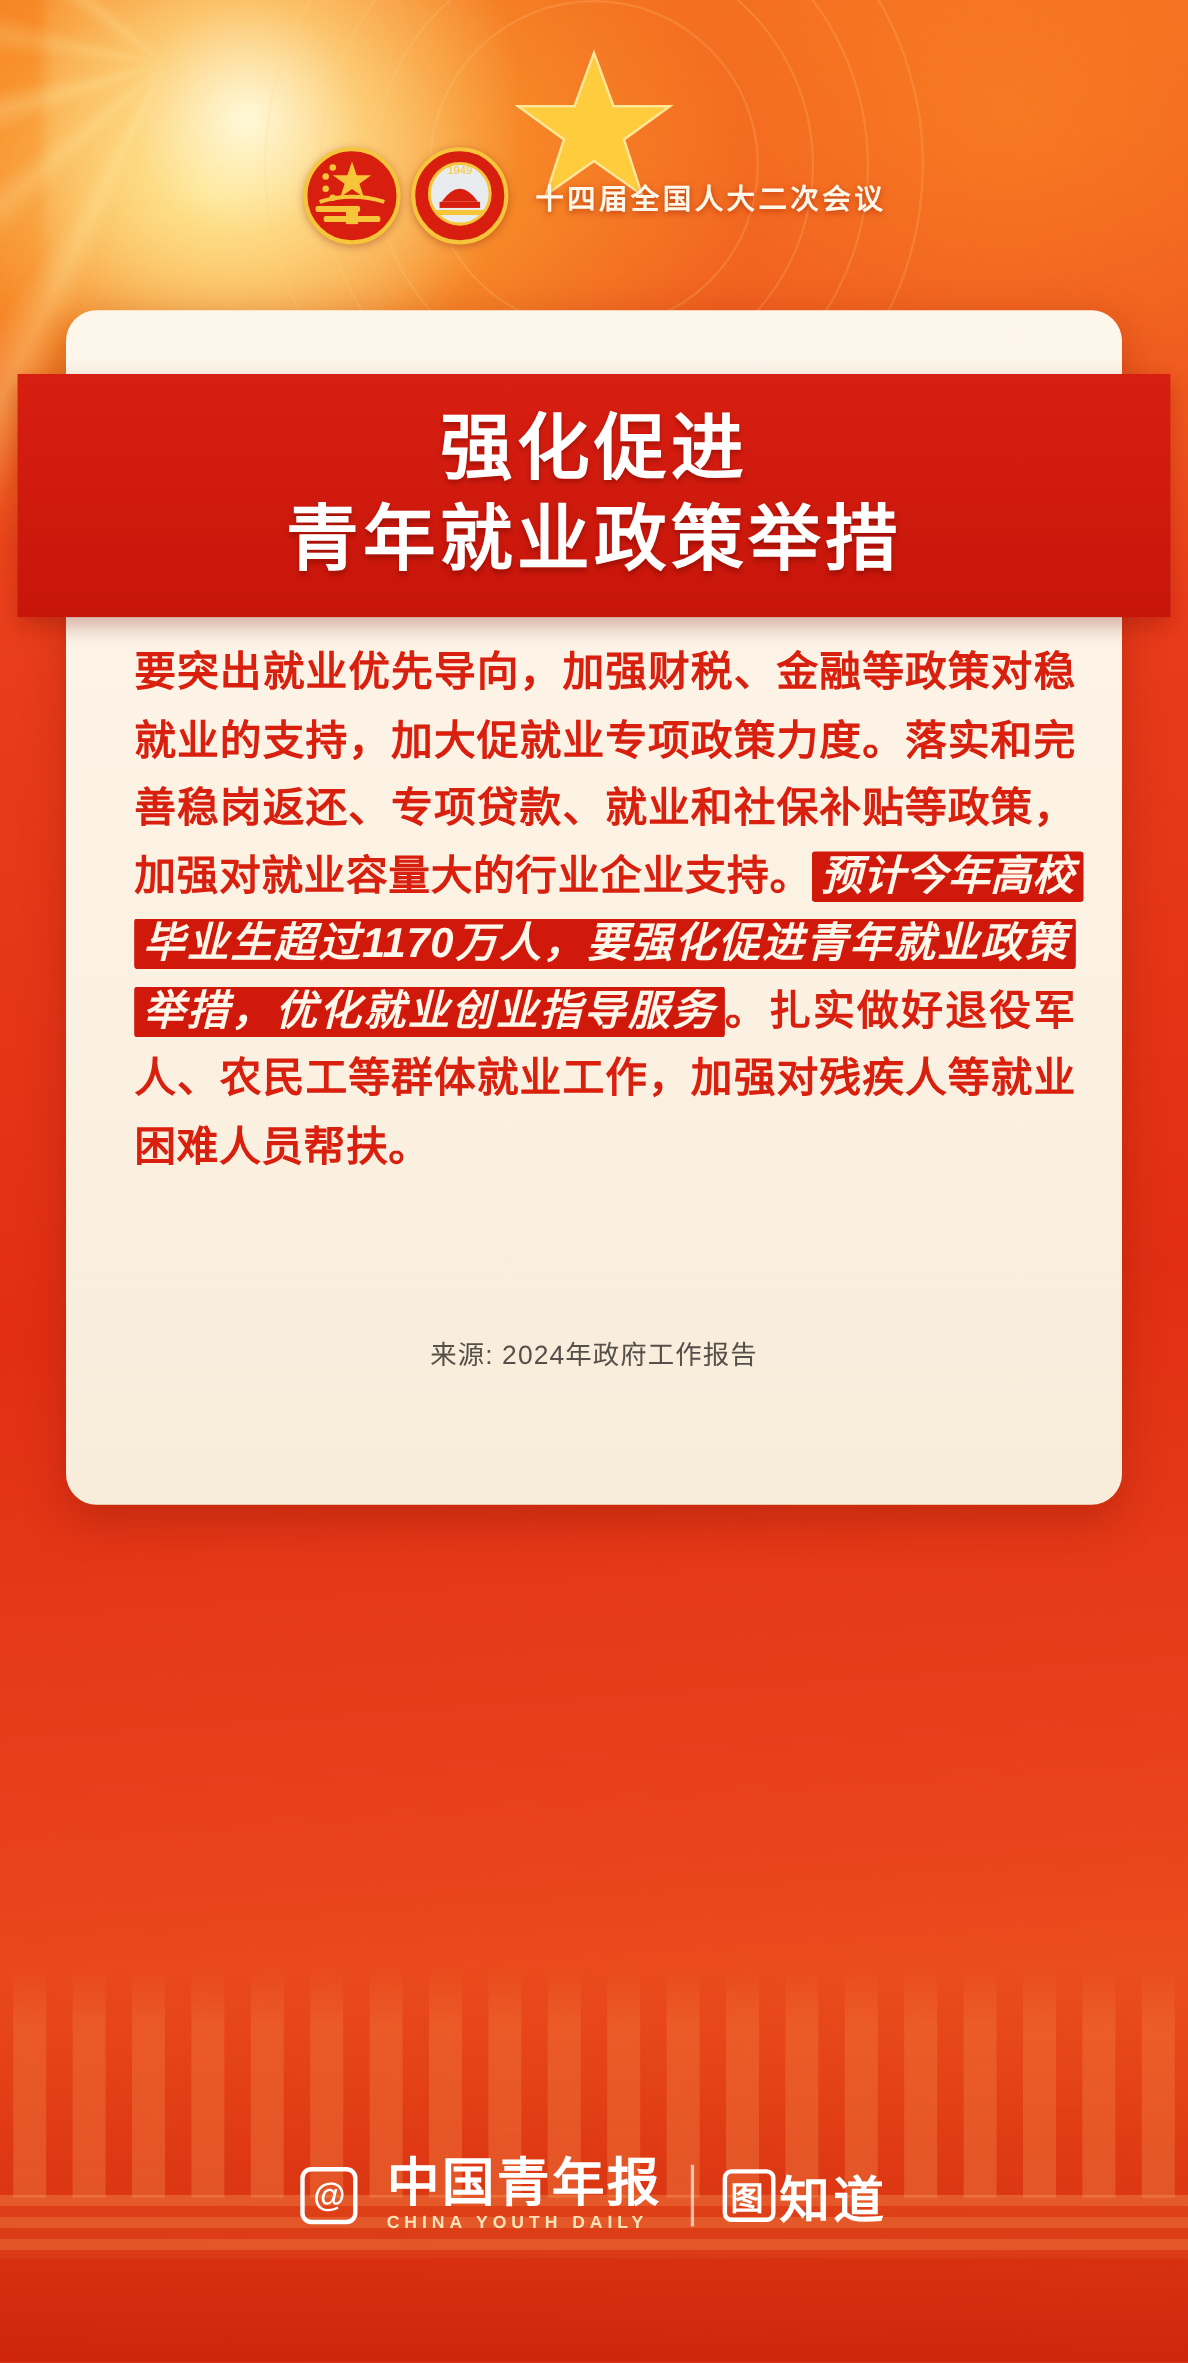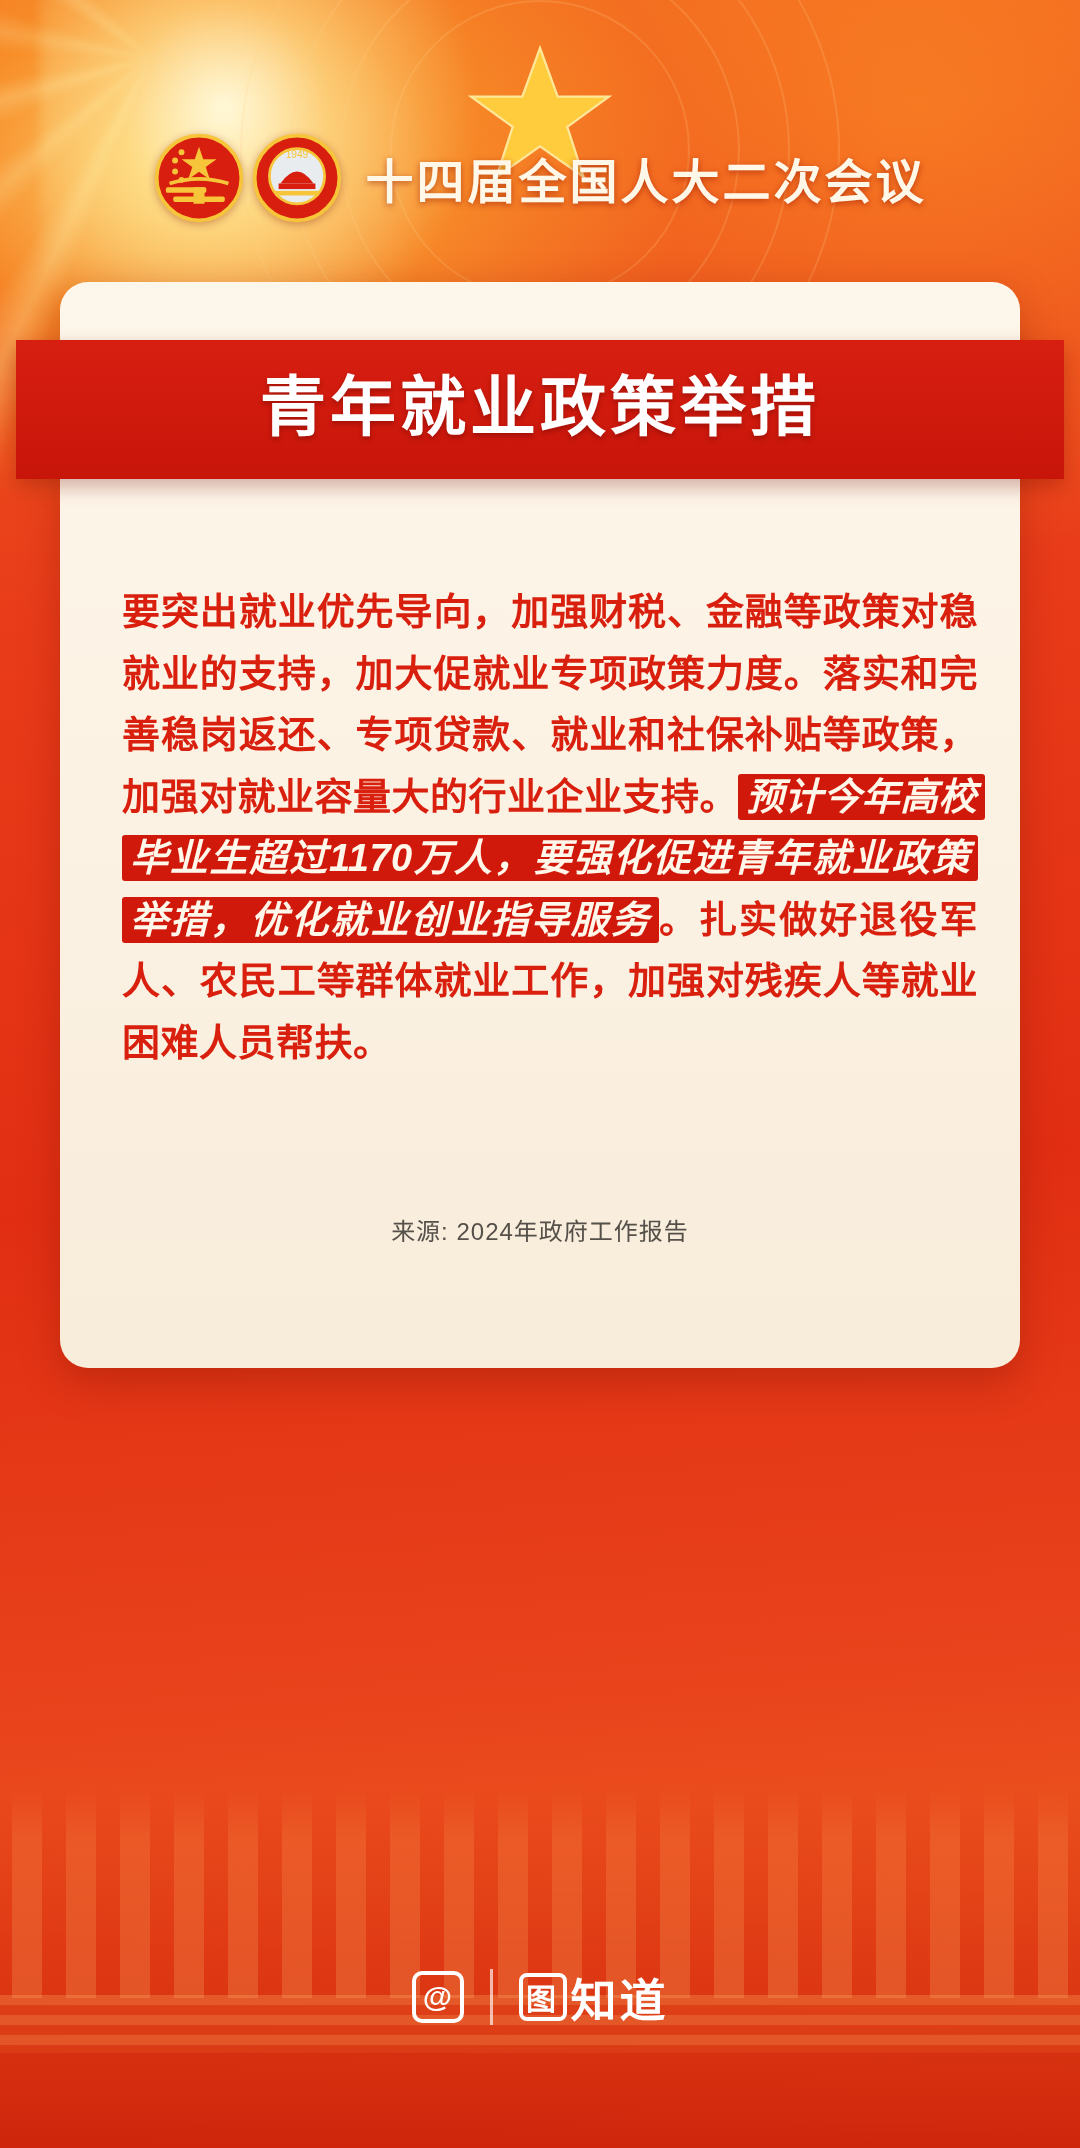--- a/index.html
+++ b/index.html
@@ -119,21 +119,21 @@
     width: 92px; height: 92px;
     position: relative;
     filter: drop-shadow(0 2px 4px rgba(120,10,0,0.35));
   }
   .header-titles {
     display: flex;
     flex-direction: column;
     gap: 6px;
   }
   .header-titles .line {
-    font-size: 48px;
+    font-size: 26px;
     font-weight: 700;
     color: #fff8e8;
     letter-spacing: 3px;
     text-shadow: 0 2px 6px rgba(150,20,0,0.55);
     white-space: nowrap;
   }
 
   
   .card {
     position: absolute;
@@ -341,28 +341,33 @@
   </div>
 
   <div class="header-titles">
     <div class="line">十四届全国人大二次会议</div>
   </div>
 </div>
 
 <div class="card">
 
   <div class="title-band">
+    <div class="t-line">强化促进</div>
     <div class="t-line">青年就业政策举措</div>
   </div>
 
   <div class="body-text"><span>要突出就业优先导向，加强财税、金融等政策对稳就业的支持，加大促就业专项政策力度。落实和完善稳岗返还、专项贷款、就业和社保补贴等政策，加强对就业容量大的行业企业支持。</span><span class="hl">预计今年高校毕业生超过1170万人，要强化促进青年就业政策举措，优化就业创业指导服务</span><span>。扎实做好退役军人、农民工等群体就业工作，加强对残疾人等就业困难人员帮扶。</span></div>
 
   <div class="source">来源: 2024年政府工作报告</div>
 </div>
 
 <div class="footer">
   <div class="logo-at">@</div>
+  <div class="logo-cn">
+    <span class="cn">中国青年报</span>
+    <span class="en">CHINA YOUTH DAILY</span>
+  </div>
   <div class="divider-v"></div>
   <div class="logo-tzd">
     <span class="tzd-box">图</span>
     <span>知道</span>
   </div>
 </div>
 
 </body></html>

